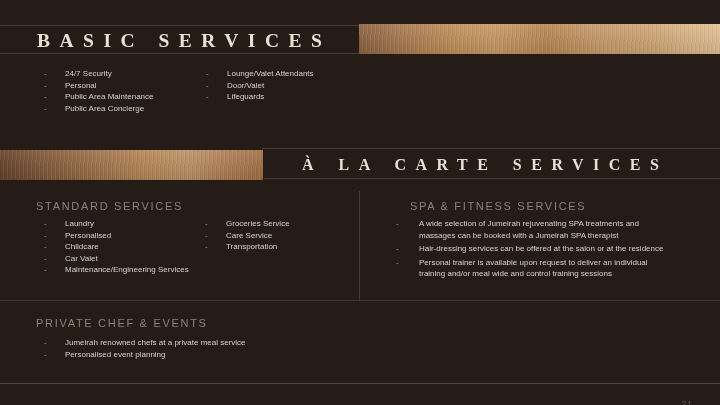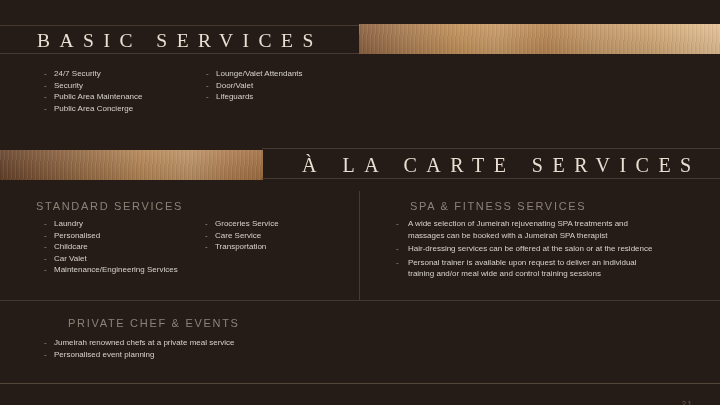--- a/index.html
+++ b/index.html
@@ -27,38 +27,38 @@
   .copper.mid{left:0;top:150px;width:263px;
     background:linear-gradient(90deg,#66422a 0%,#7d5536 14%,#9a6f47 34%,#b68756 55%,#bd9265 72%,#ad7c4f 88%,#a27044 100%);}
   .copper::after{content:"";position:absolute;inset:0;
     background:
       repeating-linear-gradient(93deg,rgba(255,255,255,.07) 0 1px,rgba(0,0,0,.05) 1px 2px,rgba(255,255,255,0) 2px 4px),
       linear-gradient(180deg,rgba(255,255,255,.08),rgba(0,0,0,.10));}
 
   
   .title{
     position:absolute;font-family:"Liberation Serif","DejaVu Serif",serif;
-    color:#eadfd2;font-weight:400;white-space:nowrap;text-align:right;
+    color:#eadfd2;font-weight:700;white-space:nowrap;text-align:right;
   }
   .title.basic{left:37px;top:28px;font-size:19.5px;letter-spacing:9.5px;line-height:26px;}
-  .title.alacarte{left:302px;top:152px;font-size:20px;letter-spacing:9.5px;line-height:26px;word-spacing:2px;}
+  .title.alacarte{left:302px;top:152px;font-size:16px;letter-spacing:9.5px;line-height:26px;word-spacing:2px;}
 
   
   .heading{
     position:absolute;font-size:11px;letter-spacing:1.7px;color:#8e8177;white-space:nowrap;
   }
   .h-standard{left:36px;top:200px;}
   .h-spa{left:387px;top:200px;margin-left:23px;}
-  .h-chef{left:36px;top:317px;margin-left:32px;}
+  .h-chef{left:36px;top:317px;}
 
   
   .list{position:absolute;font-size:8px;line-height:11.5px;color:#d8d2cb;}
   .li{display:flex;}
   .li .dash{width:10px;flex:0 0 10px;color:#a69c92;text-align:left;}
-  .li .li-text{display:block;}
+  .li .li-text{display:block;margin-left:11px;}
   .basic-c1{left:44px;top:68px;}
   .basic-c2{left:206px;top:68px;}
   .std-c1{left:44px;top:218px;}
   .std-c2{left:205px;top:218px;}
   .spa-list{left:396px;top:218px;width:268px;}
   .spa-list .li{margin-bottom:2px;}
   .spa-list .dash{width:12px;flex:0 0 12px;}
   .chef-list{left:44px;top:337px;}
 
   .pagenum{position:absolute;right:27px;bottom:-4px;font-size:8.5px;color:#6a5649;letter-spacing:1px;}
@@ -75,21 +75,21 @@
 
   <div class="list basic-c1">
 
       <div class="li">
         <span class="dash">-</span>
         <span class="li-text">24/7 Security</span>
       </div>
 
       <div class="li">
         <span class="dash">-</span>
-        <span class="li-text">Security</span>
+        <span class="li-text">Personal</span>
       </div>
 
       <div class="li">
         <span class="dash">-</span>
         <span class="li-text">Public Area Maintenance</span>
       </div>
 
       <div class="li">
         <span class="dash">-</span>
         <span class="li-text">Public Area Concierge</span>

